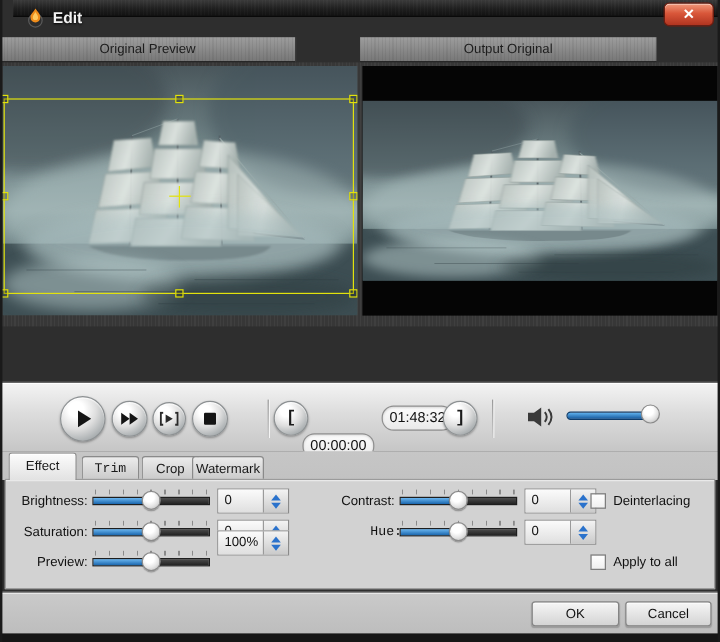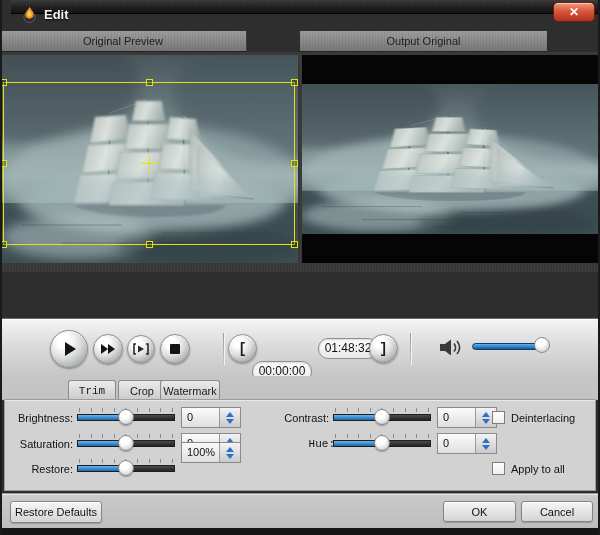--- a/index.html
+++ b/index.html
@@ -269,20 +269,21 @@
     <svg class="abs" style="left:438px; top:19px;" width="24" height="19" viewBox="0 0 24 19">
       <polygon points="2,6 7,6 13,1.5 13,17.5 7,13 2,13" fill="#3a3a3a"></polygon>
       <path d="M16 5.5 q3.2 4 0 8" stroke="#3a3a3a" stroke-width="1.6" fill="none"></path>
       <path d="M19 3 q5.2 6.5 0 13" stroke="#3a3a3a" stroke-width="1.6" fill="none"></path>
     </svg>
     <div class="abs vol-track"></div>
     <div class="abs vol-knob"></div>
   </div>
 
   <div class="abs tabsbar">
+    <div class="tab active" style="left:7px;   width:57px;">Effect</div>
     <div class="tab inactive" style="left:68px;  width:48px;font-family:Liberation Mono, monospace;">Trim</div>
     <div class="tab inactive" style="left:118px; width:48px;">Crop</div>
     <div class="tab inactive" style="left:160px; width:60px;">Watermark</div>
   </div>
 
   <div class="abs panel">
 
     <div class="flabel" style="left:4px; top:12px; width:64px;">Brightness:</div>
     <div class="slider" style="left:72px; top:8px;">
       <div class="ticks"></div>
@@ -308,21 +309,21 @@
       <div class="sknob"></div>
     </div>
     <div class="spin" style="left:176px; top:33px;">
       <div class="spin-val">0</div>
       <div class="spin-btns">
         <div class="tri-up"></div>
         <div class="tri-dn"></div>
       </div>
     </div>
 
-    <div class="flabel" style="left:4px; top:63px; width:64px;">Restore:</div>
+    <div class="flabel" style="left:4px; top:63px; width:64px;">Preview:</div>
     <div class="slider" style="left:72px; top:59px;">
       <div class="ticks"></div>
       <div class="strack">
           <div class="sfill"></div>
         </div>
       <div class="sknob"></div>
     </div>
     <div class="spin" style="left:176px; top:42px;">
       <div class="spin-val">100%</div>
       <div class="spin-btns">
@@ -363,20 +364,19 @@
       </div>
     </div>
 
     <div class="checkbox" style="left:487px; top:11px;"></div>
     <div class="cb-label" style="left:506px; top:12px;">Deinterlacing</div>
     <div class="checkbox" style="left:487px; top:62px;"></div>
     <div class="cb-label" style="left:506px; top:63px;">Apply to all</div>
   </div>
 
   <div class="abs footer">
-    <div class="fbtn" style="left:10px; top:7px; width:92px;">Restore Defaults</div>
     <div class="fbtn" style="left:521px; top:7px; width:72px; height:21px;">Cancel</div>
     <div class="fbtn" style="left:443px; top:7px; width:73px; height:21px;">OK</div>
   </div>
 
   <div class="abs bottom-strip"></div>
   <div class="abs edge-frame"></div>
 </div>
 
 </body></html>

